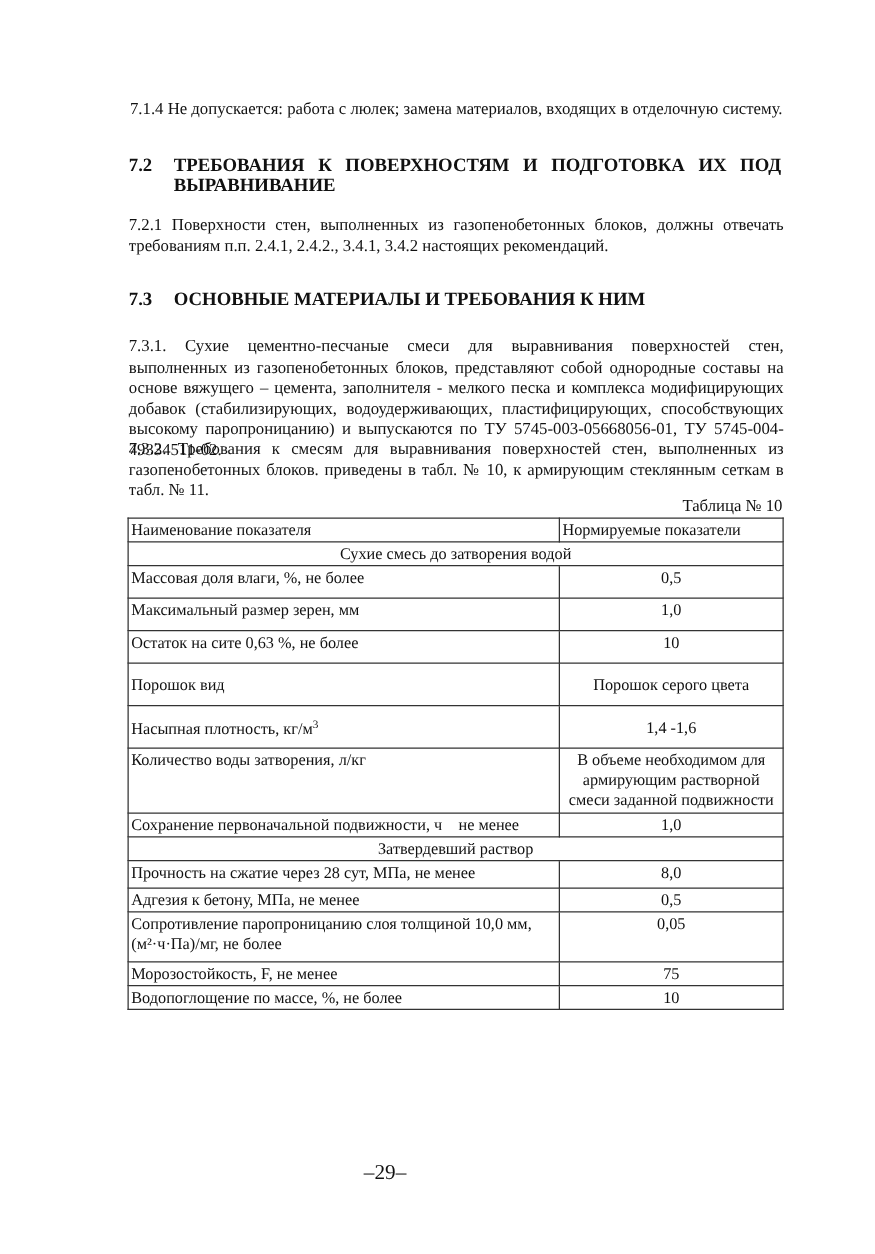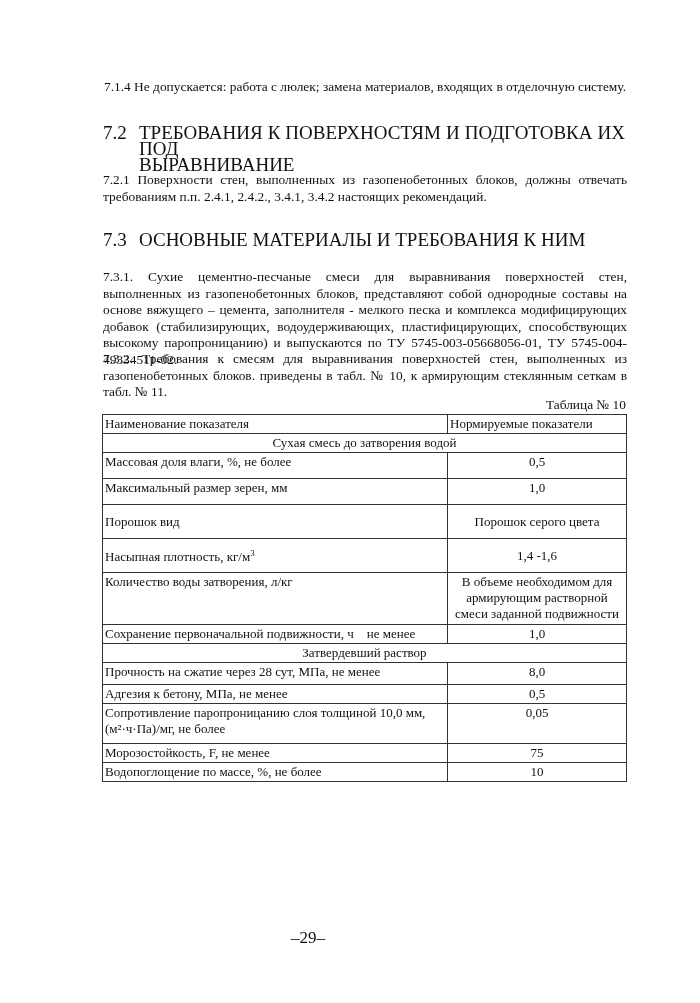--- a/index.html
+++ b/index.html
@@ -6,21 +6,21 @@
     body {
       width: 700px; height: 1003px; position: relative; overflow: hidden;
       font-family: "Liberation Serif", "DejaVu Serif", serif;
       color: #111;
       font-size: 13.4px;
     }
     .page { position: absolute; left: 0; top: 0; width: 700px; height: 1003px; }
     .p { position: absolute; left: 103px; width: 524px; line-height: 16.5px; text-align: justify; }
     .h {
       position: absolute; left: 103px; width: 524px;
-      font-weight: normal; font-size: 19px; line-height: 16px;
+      font-weight: bold; font-size: 15px; line-height: 16px;
     }
     .h .num { display: inline-block; width: 36px; }
     .h .txt { display: inline-block; width: 486px; vertical-align: top; text-align: justify; text-align-last: justify; }
     .h .txt2 { display: block; padding-left: 36px; }
     .caption { position: absolute; right: 74px; top: 397px; font-size: 13.4px; }
     table.t {
       position: absolute; left: 102px; top: 414px; width: 525px;
       border-collapse: collapse; font-size: 13px;
     }
     table.t td {
@@ -55,29 +55,33 @@
 
   <div class="caption">Таблица № 10</div>
 
   <table class="t">
     <tbody>
         <tr>
       <td class="hdr">Наименование показателя</td>
       <td class="hdr v">Нормируемые показатели</td>
     </tr>
     <tr>
-      <td colspan="2" class="group">Сухая смесь до затворения водой</td>
+      <td colspan="2" class="group">Сухие смесь до затворения водой</td>
     </tr>
     <tr style="height:26px;">
       <td>Массовая доля влаги, %, не более</td>
       <td class="v">0,5</td>
     </tr>
     <tr style="height:26px;margin-top:38px;">
       <td>Максимальный размер зерен, мм</td>
       <td class="v">1,0</td>
+    </tr>
+    <tr style="height:26px;">
+      <td>Остаток на сите 0,63 %, не более</td>
+      <td class="v">10</td>
     </tr>
     <tr style="height:34px;">
       <td style="vertical-align:middle;">Порошок вид</td>
       <td class="v" style="vertical-align:middle;">Порошок серого цвета</td>
     </tr>
     <tr style="height:34px;">
       <td style="vertical-align:middle;"><span>Насыпная плотность, кг/м</span><sup style="font-size:9px;">3</sup></td>
       <td class="v" style="vertical-align:middle;">1,4 -1,6</td>
     </tr>
     <tr style="height:52px;">

